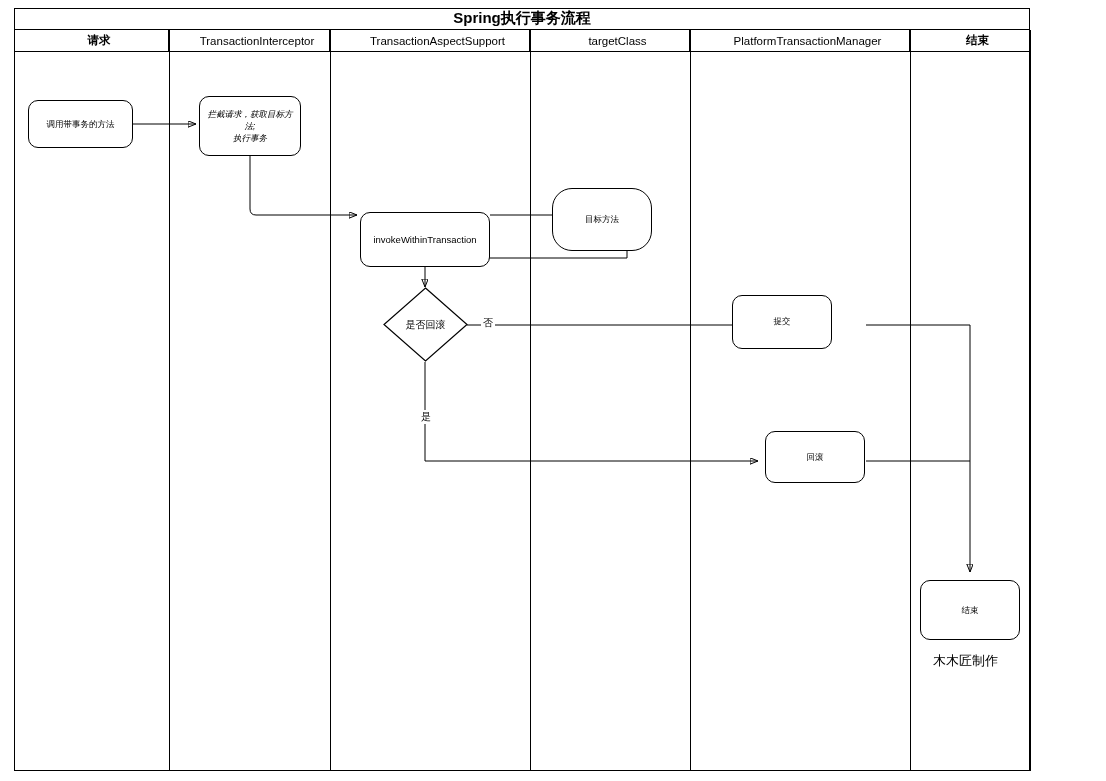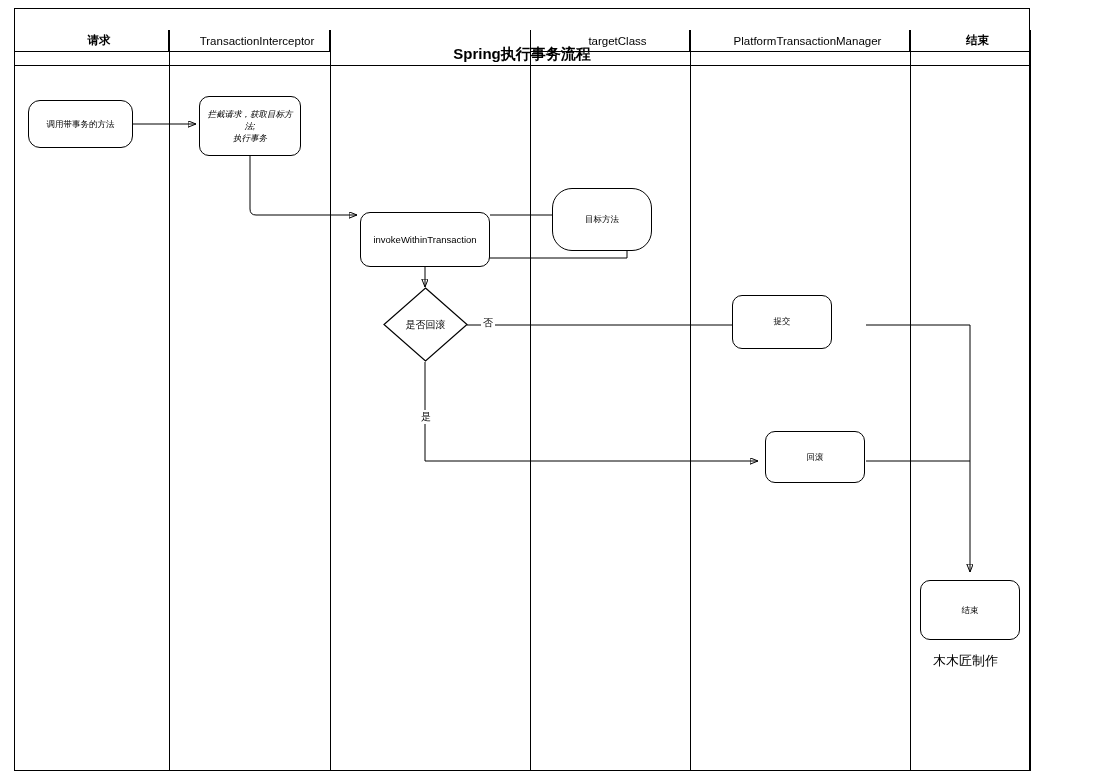--- a/index.html
+++ b/index.html
@@ -25,21 +25,20 @@
   .pool-title{
     position:absolute;
     left:14px; top:8px;
     width:1016px; height:22px;
     box-sizing:border-box;
     border-bottom:1.5px solid #000;
     display:flex; align-items:center; justify-content:center;
     font-size:15px; font-weight:bold; color:#000;
     letter-spacing:0px;
     white-space:nowrap;
-    margin-top:36px;
   }
   .lane-head{
     position:absolute;
     top:30px; height:22px;
     box-sizing:border-box;
     border-bottom:1.5px solid #000;
     border-right:1.2px solid #000;
     display:flex; align-items:center; justify-content:center;
     font-size:11.5px; color:#000;
     white-space:nowrap;
@@ -115,20 +114,21 @@
 <body>
 
 <div id="stage">
 
   <div class="pool"></div>
 
   <div class="pool-title">Spring执行事务流程</div>
 
   <div class="lane-head cn" style="left:14px;width:155px;">请求</div>
   <div class="lane-head" style="left:169px;width:161px;">TransactionInterceptor</div>
+  <div class="lane-head" style="left:330px;width:200px;">TransactionAspectSupport</div>
   <div class="lane-head" style="left:530px;width:160px;">targetClass</div>
   <div class="lane-head" style="left:690px;width:220px;">PlatformTransactionManager</div>
   <div class="lane-head cn" style="left:910px;width:120px;">结束</div>
 
   <div class="lane-div" style="left:169px;"></div>
   <div class="lane-div" style="left:330px;"></div>
   <div class="lane-div" style="left:530px;"></div>
   <div class="lane-div" style="left:690px;"></div>
   <div class="lane-div" style="left:910px;"></div>
   <div class="lane-div" style="left:1030px;"></div>
@@ -151,21 +151,21 @@
 
     <path d="M467,325 L758,325" marker-end="url(#arrow)"></path>
 
     <path d="M425,362 L425,461 L758,461" marker-end="url(#arrow)"></path>
 
     <path d="M866,325 L970,325 L970,572" marker-end="url(#arrow)"></path>
 
     <path d="M866,461 L970,461"></path>
   </svg>
 
-  <div class="node" style="left:28px;top:100px;width:105px;height:48px;border-radius:12px;">调用带事务的方法</div>
+  <div class="node" style="left:28px;top:100px;width:105px;height:48px;">调用带事务的方法</div>
 
   <div class="node" style="left:199px;top:96px;width:102px;height:60px;font-style:italic;">拦截请求，获取目标方法;
 执行事务</div>
 
   <div class="node lg" style="left:360px;top:188px;width:130px;height:55px;margin-top:24px;">invokeWithinTransaction</div>
 
   <div class="node" style="left:552px;top:188px;width:100px;height:63px;border-radius:20px;">目标方法</div>
 
   <div class="diamond" style="left:383px;top:287px;width:85px;height:75px;">
     <svg class="dshape" viewBox="0 0 85 75" preserveAspectRatio="none">

